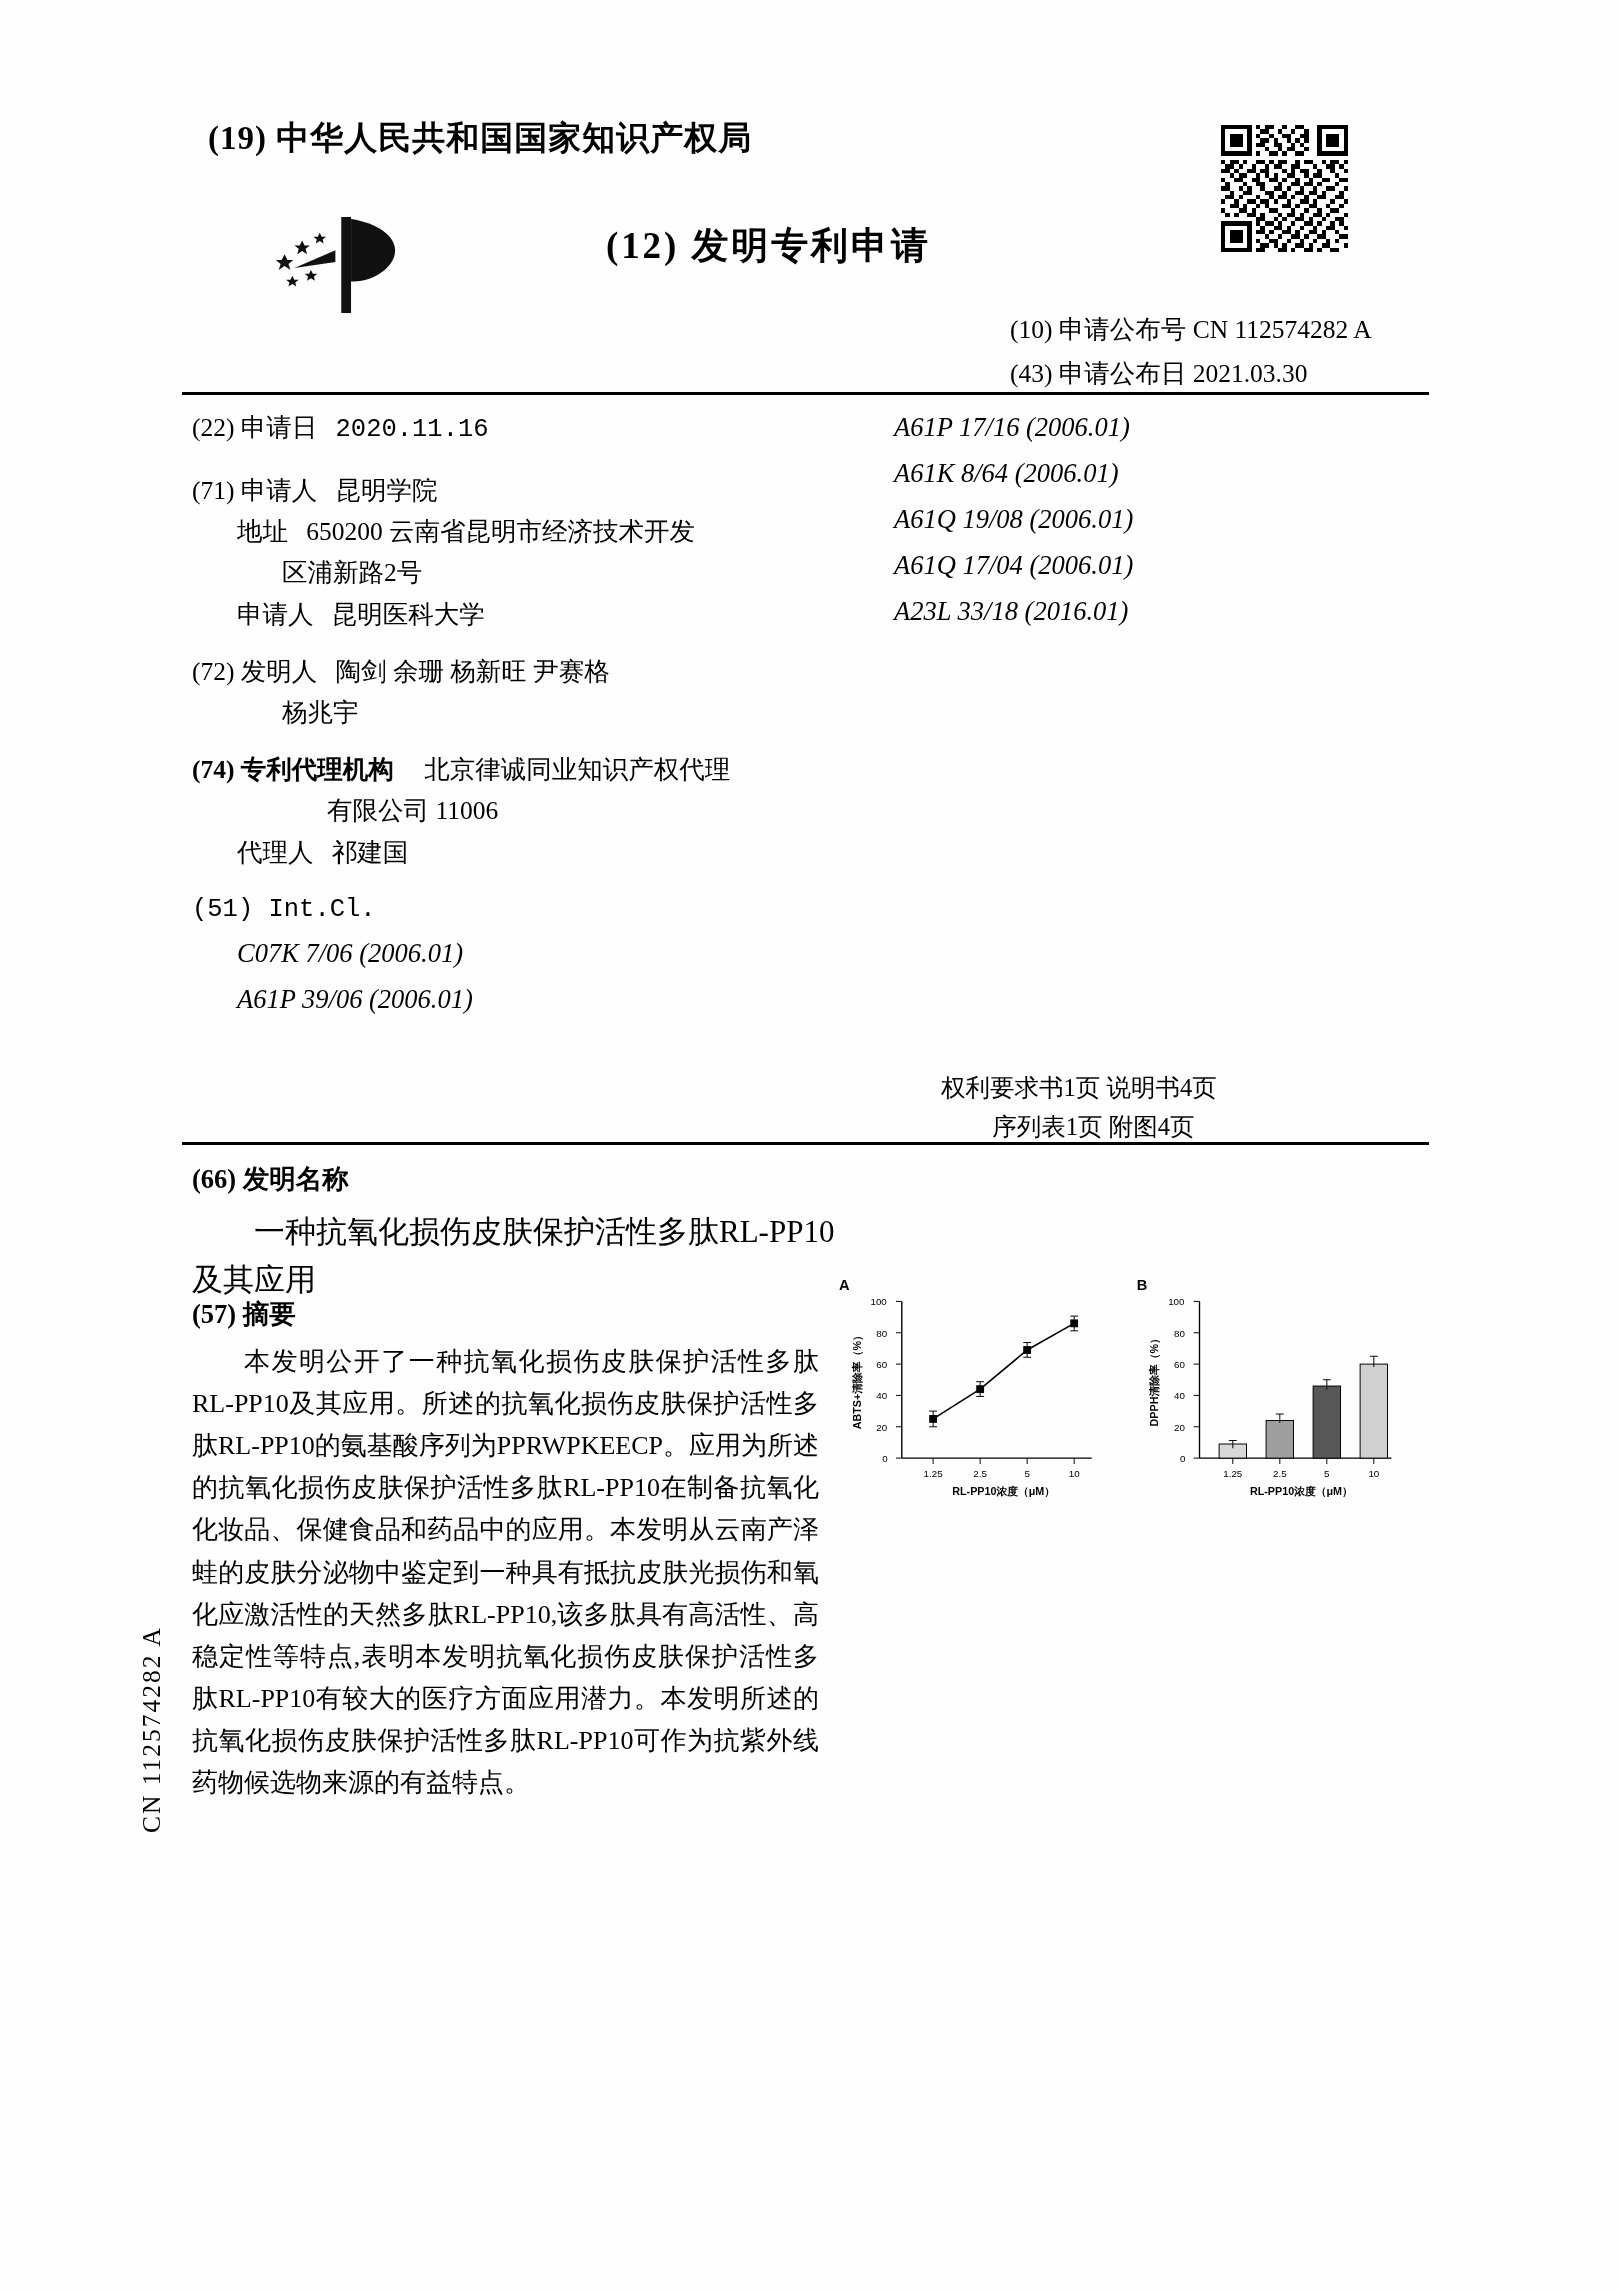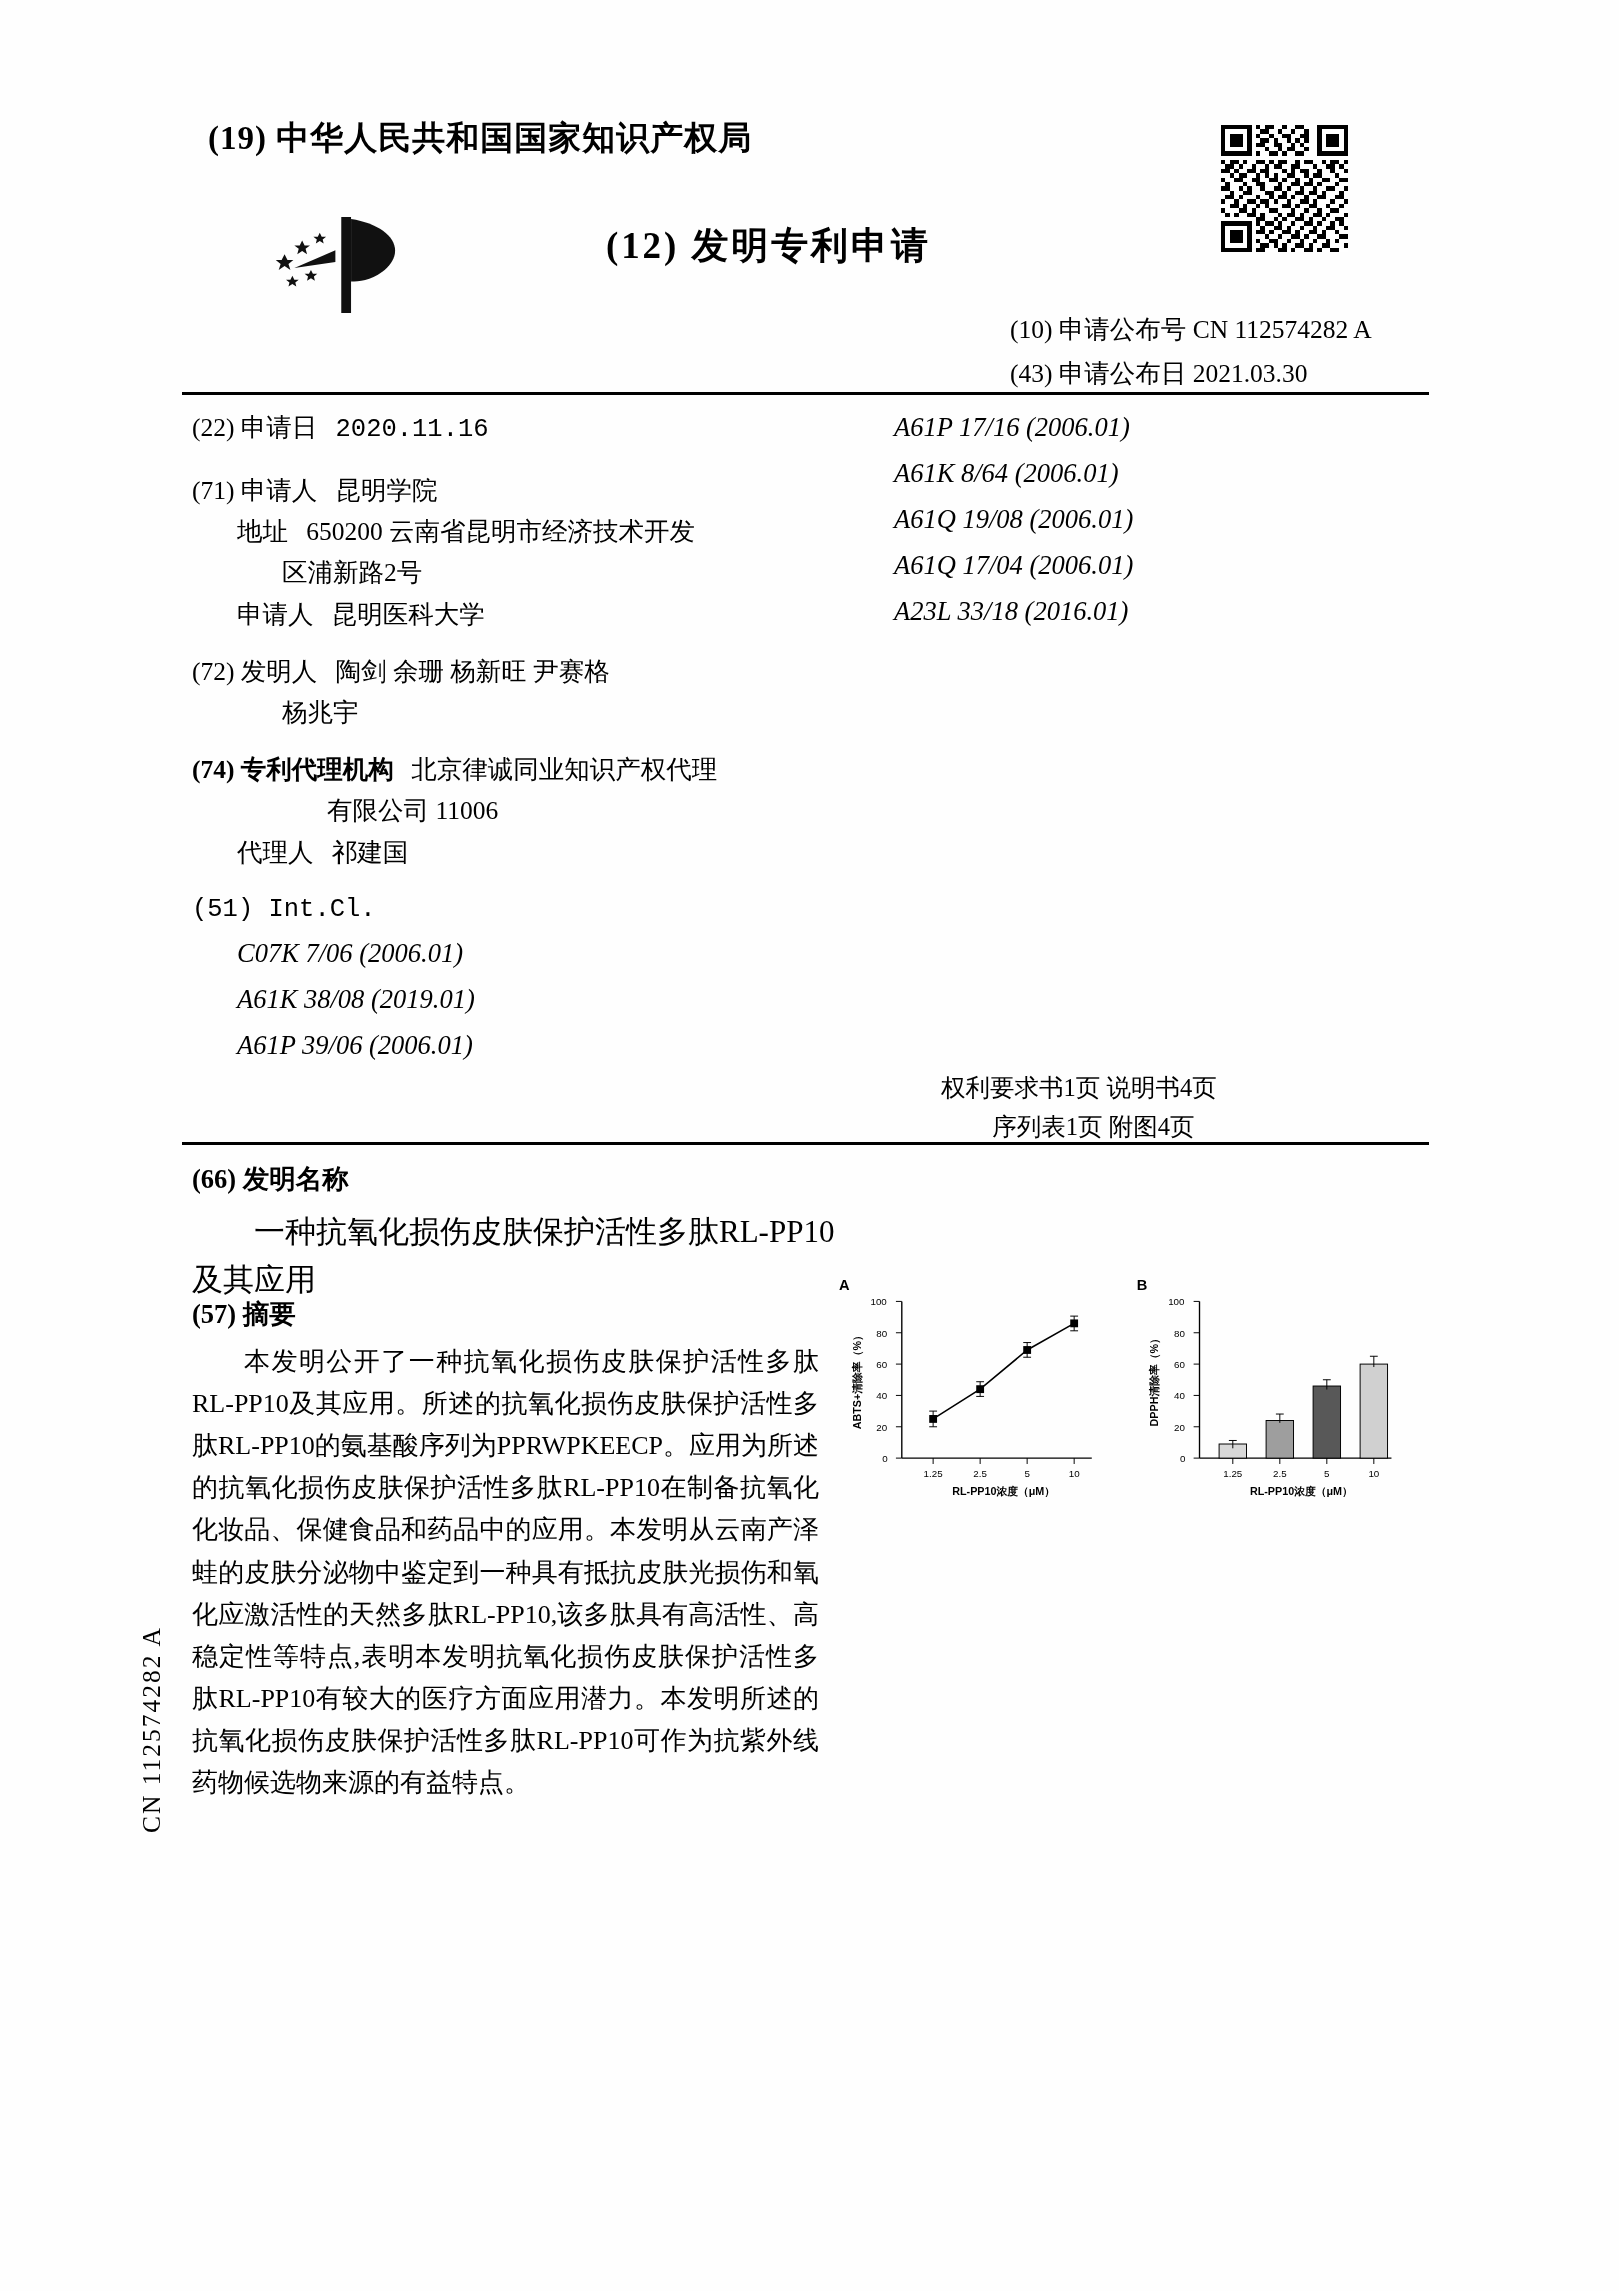--- a/index.html
+++ b/index.html
@@ -380,34 +380,33 @@
     <div class="line">
       <span>(72) 发明人</span>
       <span style="margin-left:11.8px">陶剑  余珊  杨新旺  尹赛格</span>
     </div>
     <div class="line indent2">杨兆宇</div>
 
     <div style="height:15.7px"></div>
 
     <div class="line">
       <span class="b">(74) 专利代理机构</span>
-      <span style="margin-left:11px">北京律诚同业知识产权代理</span>
+      <span style="margin-left:24px">北京律诚同业知识产权代理</span>
     </div>
     <div class="line indent3">有限公司  11006</div>
 
     <div class="line indent1">
       <span>代理人</span>
       <span style="margin-left:11.8px">祁建国</span>
     </div>
 
     <div style="height:15.7px"></div>
 
     <div class="line mono">(51) Int.Cl.</div>
     <div class="ipc-line indent1">C07K  7/06 (2006.01)</div>
-    <div class="ipc-line indent1">A61K  38/08 (2019.01)</div>
     <div class="ipc-line indent1">A61P  39/06 (2006.01)</div>
   </div>
 
   <div class="right-col">
     <div class="ipc-line">A61P  17/16 (2006.01)</div>
     <div class="ipc-line">A61K  8/64 (2006.01)</div>
     <div class="ipc-line">A61Q  19/08 (2006.01)</div>
     <div class="ipc-line">A61Q  17/04 (2006.01)</div>
     <div class="ipc-line">A23L  33/18 (2016.01)</div>
   </div>

